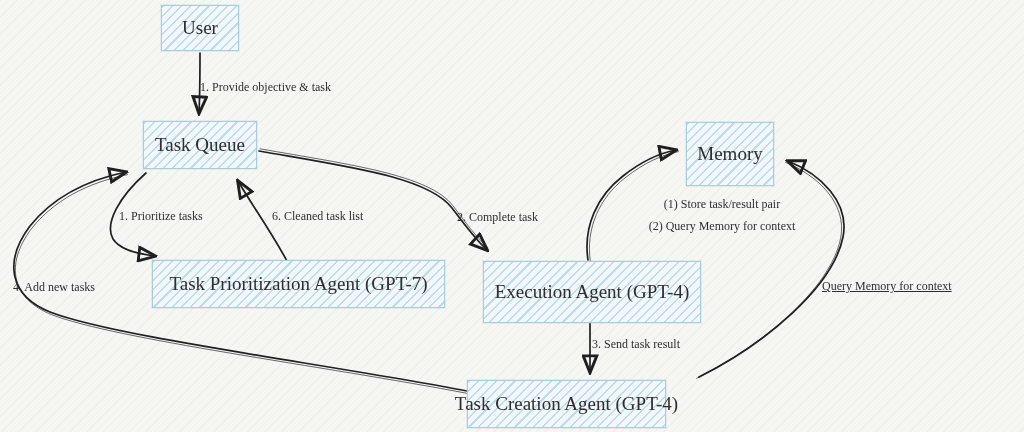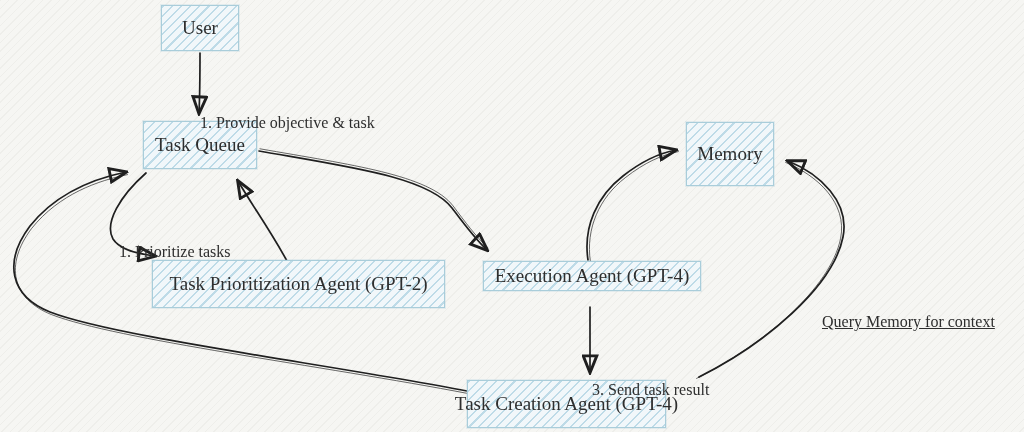--- a/index.html
+++ b/index.html
@@ -32,32 +32,31 @@
     border:1.6px solid var(--node-border);
     box-shadow:0 0 0 1px rgba(169,205,218,0.25);
     color:var(--text);
     font-size:19px;
     white-space:nowrap;
   }
   #n-user{left:161px;top:5px;width:78px;height:46px;}
   #n-task-queue{left:143px;top:121px;width:114px;height:48px;}
   #n-memory{left:686px;top:122px;width:88px;height:64px;}
   #n-tpa{left:152px;top:260px;width:293px;height:48px;}
-  #n-exec{left:483px;top:261px;width:218px;height:30px;}
+  #n-exec{left:483px;top:261px;width:218px;height:62px;}
   #n-tca{left:467px;top:380px;width:199px;height:48px;}
   .elabel{
     position:absolute;
     color:var(--text);
-    font-size:16px;line-height:22px;
+    font-size:12px;line-height:22px;
     white-space:nowrap;
-    margin-top:36px;
   }
   #l-provide{left:200px;top:76px;}
   #l-complete{left:457px;top:206px;}
-  #l-send{left:592px;top:343px;}
+  #l-send{left:592px;top:333px;}
   #l-add{left:13px;top:276px;}
   #l-prioritize{left:119px;top:205px;}
   #l-cleaned{left:272px;top:205px;}
   #l-store{left:600px;top:193px;width:244px;text-align:center;}
   #l-query{left:822px;top:275px;text-decoration:underline;}
 </style>
 </head>
 <body>
 
 <div class="stage">
@@ -93,27 +92,34 @@
   <div class="node" id="n-task-queue">
     <span>Task Queue</span>
   </div>
   <div class="node" id="n-user">
     <span>User</span>
   </div>
   <div class="node" id="n-memory">
     <span>Memory</span>
   </div>
   <div class="node" id="n-tpa">
-    <span>Task Prioritization Agent (GPT-2)</span>
+    <span>Task Prioritization Agent (GPT-7)</span>
   </div>
   <div class="node" id="n-exec">
     <span>Execution Agent (GPT-4)</span>
   </div>
   <div class="node" id="n-tca">
     <span>Task Creation Agent (GPT-4)</span>
   </div>
 
   <div class="elabel" id="l-provide">1. Provide objective &amp; task</div>
+  <div class="elabel" id="l-complete">2. Complete task</div>
   <div class="elabel" id="l-send">3. Send task result</div>
+  <div class="elabel" id="l-add">4. Add new tasks</div>
   <div class="elabel" id="l-prioritize">1. Prioritize tasks</div>
+  <div class="elabel" id="l-cleaned">6. Cleaned task list</div>
+  <div class="elabel" id="l-store">
+    <div>(1) Store task/result pair</div>
+    <div>(2) Query Memory for context</div>
+  </div>
   <div class="elabel" id="l-query">Query Memory for context</div>
 
 </div>
 
 </body></html>

